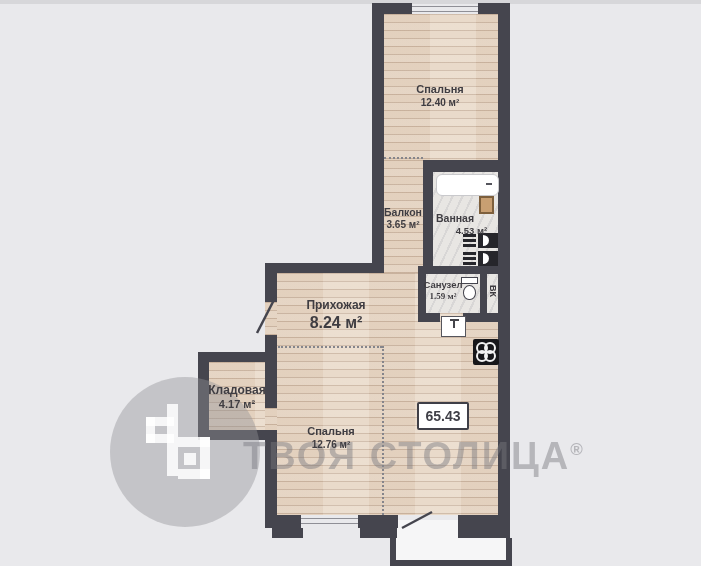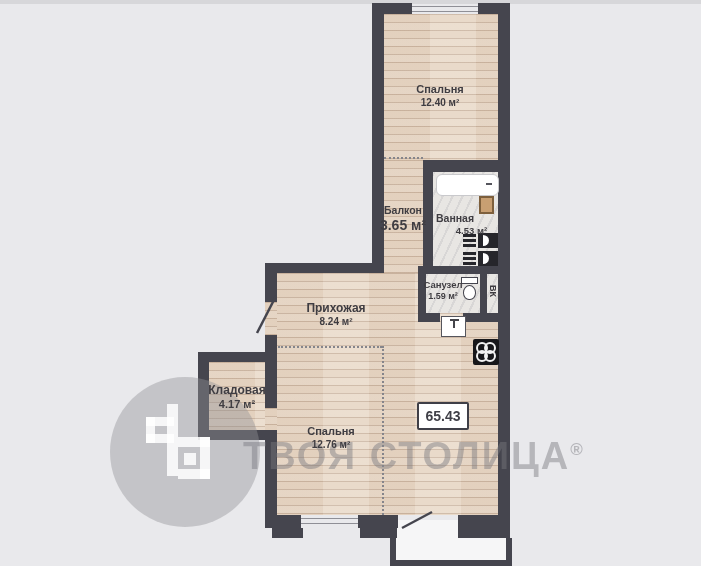--- a/index.html
+++ b/index.html
@@ -158,34 +158,34 @@
     <line x1="276" y1="296" x2="257" y2="333" stroke="#45454e" stroke-width="2.5"></line>
     <line x1="402" y1="528" x2="432" y2="512" stroke="#45454e" stroke-width="2.5"></line>
   </svg>
 
   <div class="abs lbl" style="left:440px;top:96px;font-size:11px;">
     <div class="nm">Спальня</div>
     <div class="ar" style="font-size:10px;">12.40 м²</div>
   </div>
   <div class="abs lbl" style="left:403px;top:219px;font-size:10.5px;">
     <div class="nm">Балкон</div>
-    <div class="ar" style="font-size:14px;">3.65 м²</div>
+    <div class="ar" style="font-size:10px;">3.65 м²</div>
   </div>
   <div class="abs lbl" style="left:455px;top:224px;font-size:10.5px;">
     <div class="nm">Ванная</div>
     <div class="ar" style="font-size:9.5px;margin-left:33px;">4.53 м²</div>
   </div>
   <div class="abs lbl" style="left:443px;top:291px;font-size:9.5px;">
     <div class="nm">Санузел</div>
-    <div class="ar" style="font-size:9px;">1.59 м²</div>
+    <div class="ar" style="font-size:9px;font-family:Liberation Serif, serif;">1.59 м²</div>
   </div>
   <div class="abs lbl vk" style="left:492px;top:291px;">ВК</div>
   <div class="abs lbl" style="left:336px;top:315px;font-size:12px;">
     <div class="nm">Прихожая</div>
-    <div class="ar" style="font-size:10px;">8.24 м²</div>
+    <div class="ar" style="font-size:16px;">8.24 м²</div>
   </div>
   <div class="abs lbl" style="left:237px;top:397px;font-size:12px;">
     <div class="nm">Кладовая</div>
     <div class="ar" style="font-size:11px;">4.17 м²</div>
   </div>
   <div class="abs lbl" style="left:331px;top:438px;font-size:11px;">
     <div class="nm">Спальня</div>
     <div class="ar" style="font-size:10px;">12.76 м²</div>
   </div>
 

